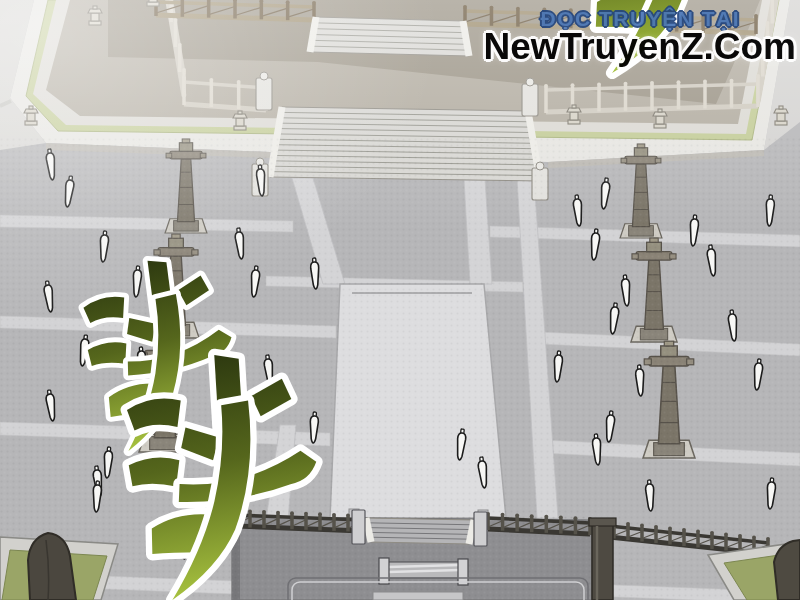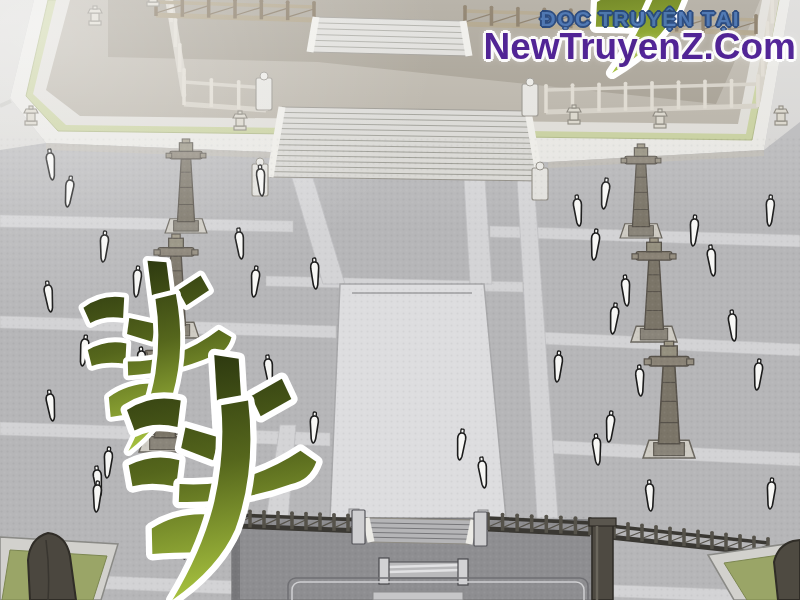--- a/index.html
+++ b/index.html
@@ -3,21 +3,21 @@
 <meta charset="utf-8">
 <style>
   html,body{margin:0;padding:0;background:#222;}
   #stage{position:relative;width:800px;height:600px;overflow:hidden;background:#b6b6b8;
          font-family:"Liberation Sans",sans-serif;}
   #scene{position:absolute;left:0;top:0;}
   .wm{position:absolute;white-space:nowrap;font-weight:bold;pointer-events:none;}
   #wm1{top:7px;right:60px;font-size:21px;letter-spacing:1.5px;color:#4a76b6;opacity:.93;
        text-shadow:-2px 0 0 #24467e,2px 0 0 #24467e,0 -2px 0 #24467e,0 2px 0 #24467e,
        -1px -1px 0 #24467e,1px 1px 0 #24467e,-1px 1px 0 #24467e,1px -1px 0 #24467e;}
-  #wm2{top:26px;right:4px;font-size:37px;letter-spacing:0px;color:#4c1d95;opacity:.95;
+  #wm2{top:26px;right:4px;font-size:37px;letter-spacing:0px;color:#000000;opacity:.95;
        text-shadow:-3px 0 0 #fff,3px 0 0 #fff,0 -3px 0 #fff,0 3px 0 #fff,
        -2px -2px 0 #fff,2px 2px 0 #fff,-2px 2px 0 #fff,2px -2px 0 #fff,0 0 7px rgba(255,255,255,.85);}
 </style>
 </head>
 <body>
 
 <div id="stage">
 <svg id="scene" width="800" height="600" viewBox="0 0 800 600">
   <defs>
     <linearGradient id="sfxGrad" x1="0" y1="0" x2="0" y2="120" gradientUnits="userSpaceOnUse">

